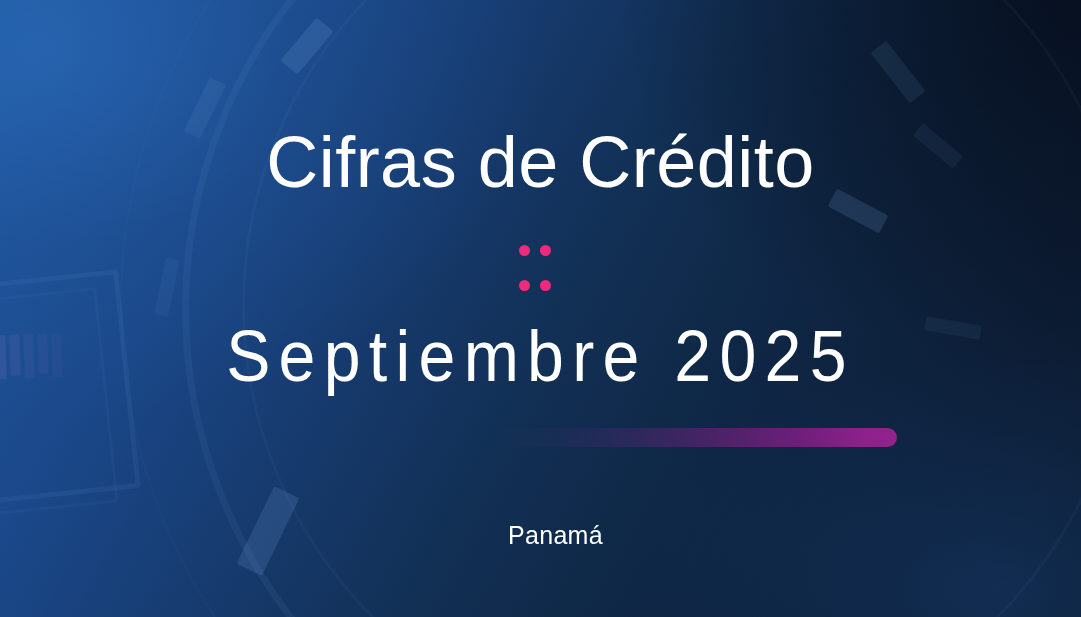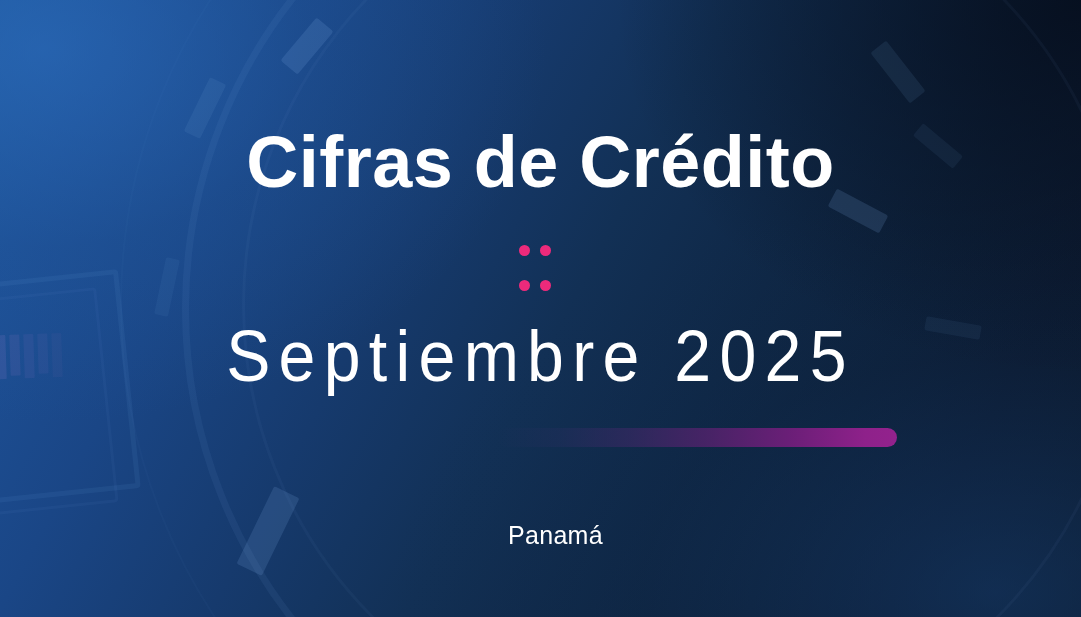--- a/index.html
+++ b/index.html
@@ -147,21 +147,21 @@
     z-index: 5;
   }
   .title {
     position: absolute;
     left: 0;
     right: 0;
     top: 126px;
     text-align: center;
     color: #ffffff;
     font-size: 72px;
-    font-weight: 700;
+    font-weight: 400;
     letter-spacing: 0.5px;
     line-height: 1;
     white-space: nowrap;
   }
   .dots {
     position: absolute;
     left: 519px;
     top: 245px;
     width: 32px;
     height: 50px;

